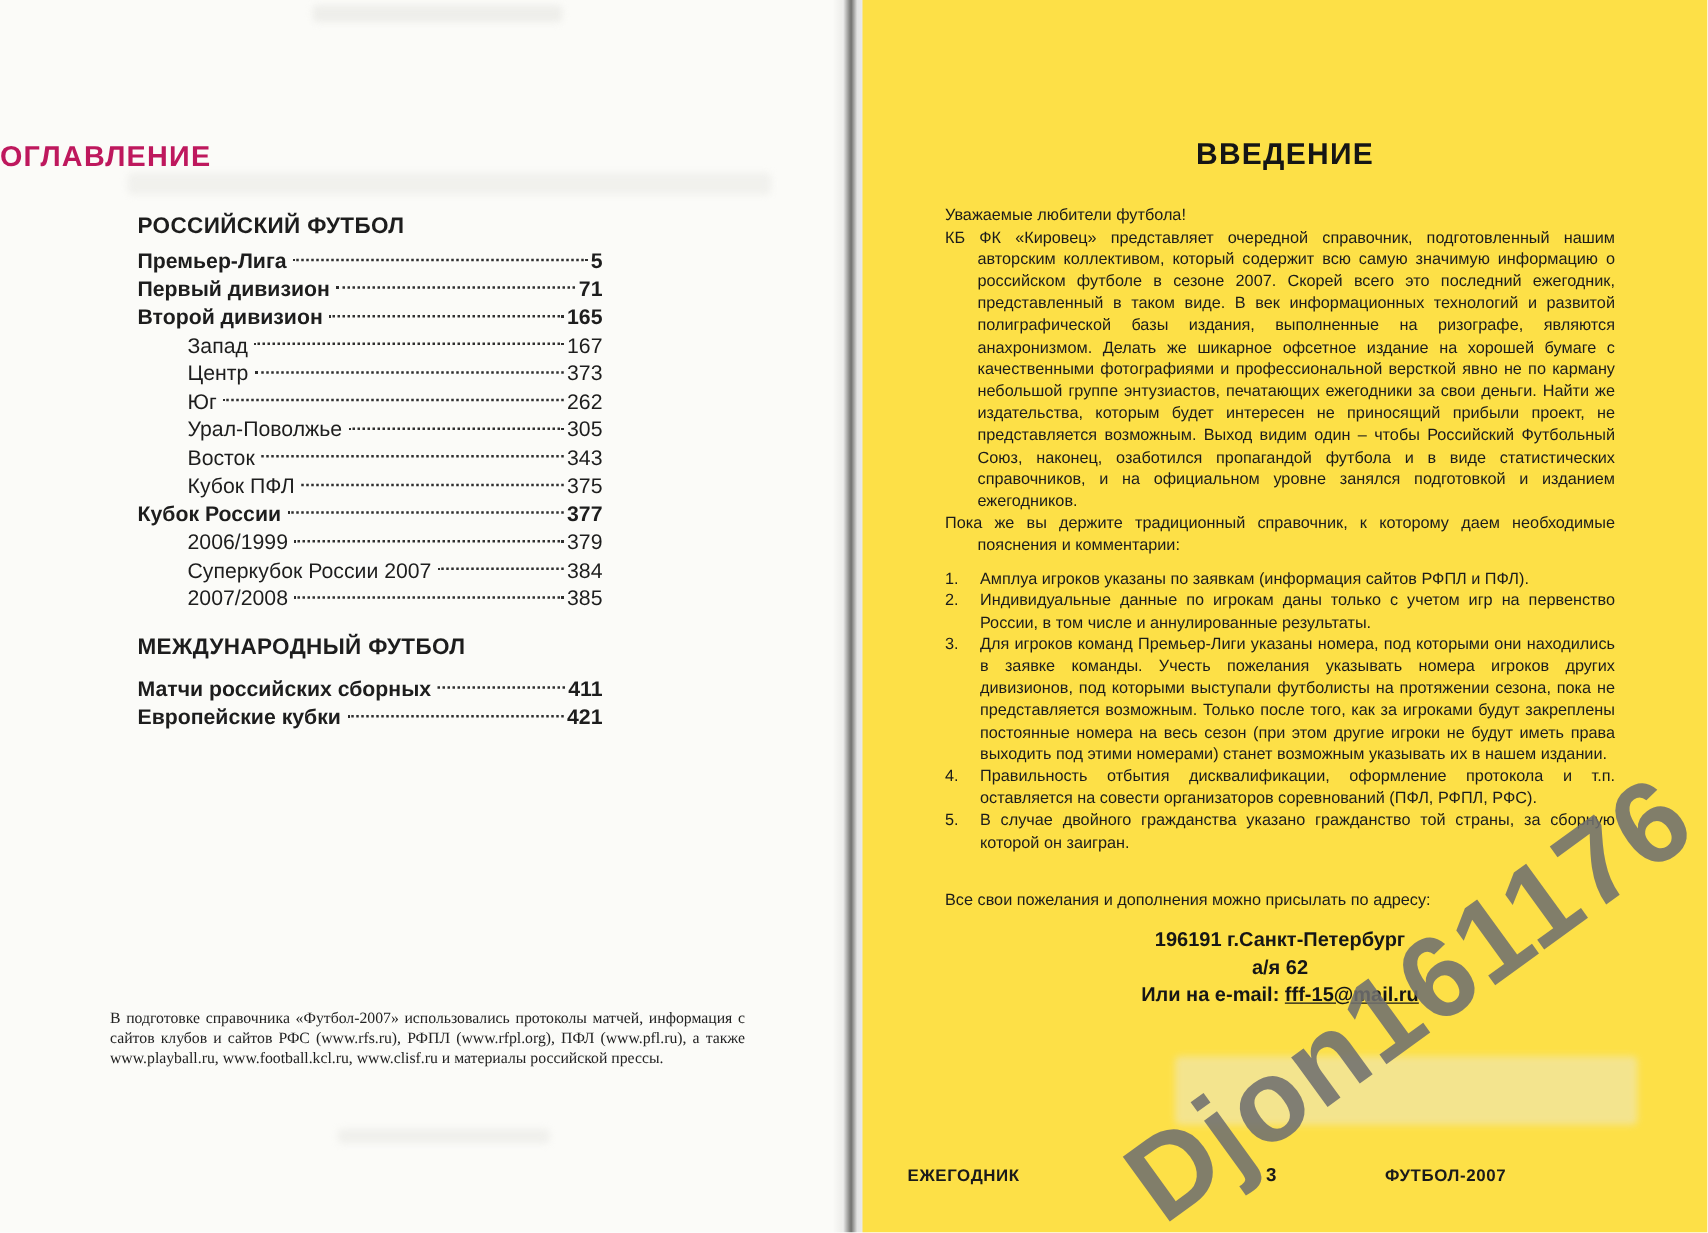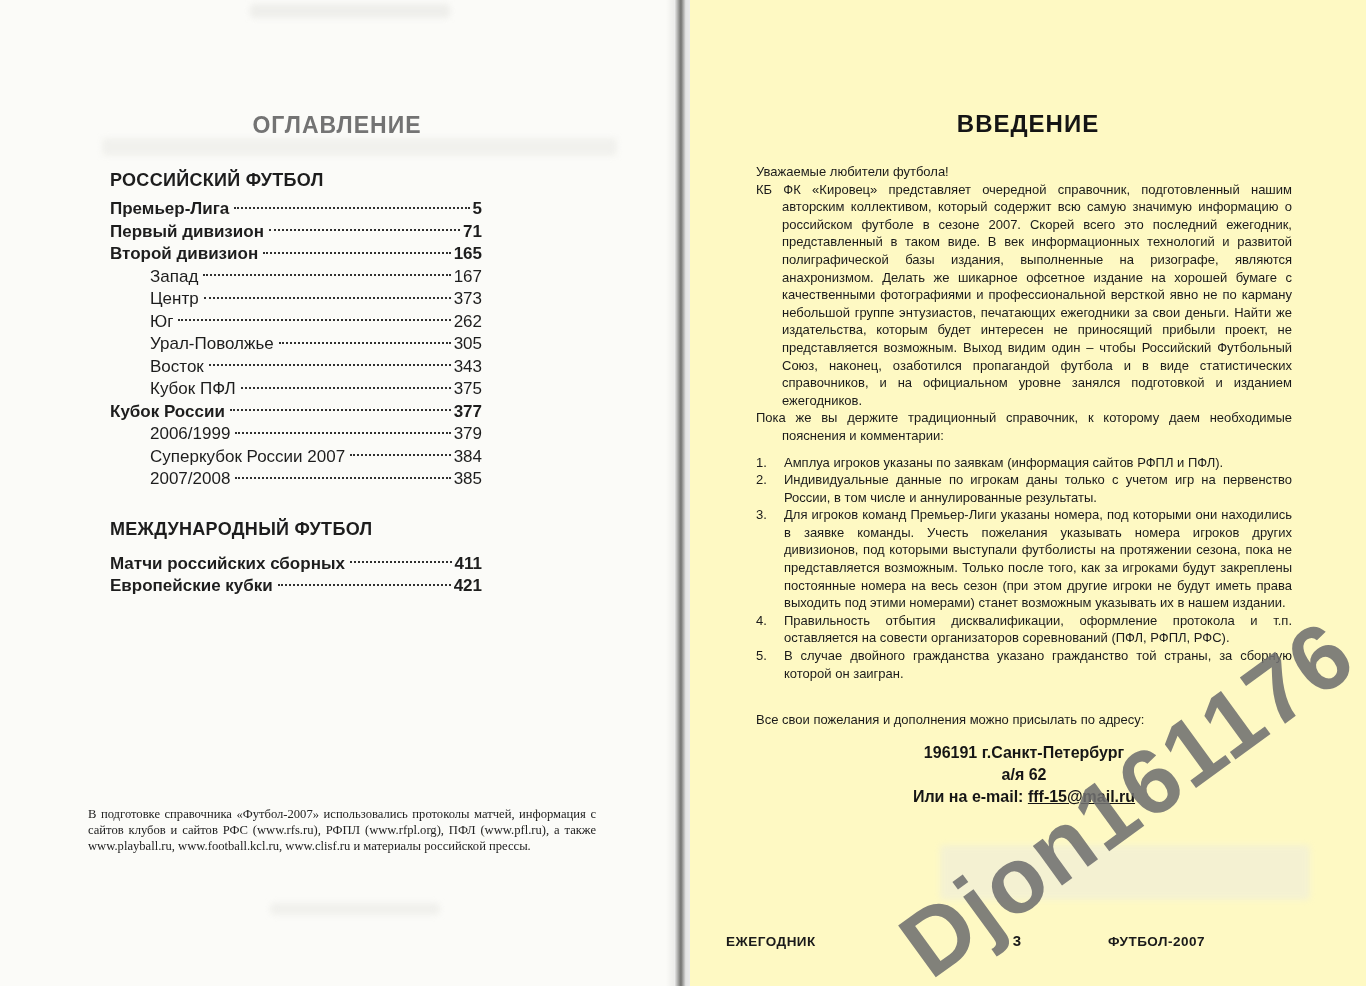--- a/index.html
+++ b/index.html
@@ -5,46 +5,46 @@
   html,body{margin:0;padding:0;}
   body{
     width:1366px;height:986px;position:relative;overflow:hidden;
     background:#fdfdfc;
     font-family:"Liberation Sans", sans-serif;
     color:#1d1d1d;
     -webkit-font-smoothing:antialiased;
   }
   .page{position:absolute;top:0;height:986px;}
   .page-left{left:0;width:674px;background:#fbfbf8;}
-  .page-right{left:690px;width:676px;background:#fef9c3;}
+  .page-right{left:690px;width:676px;background:#fde047;}
   .gutter{
     position:absolute;top:0;left:666px;width:34px;height:986px;
     background:linear-gradient(90deg,
       rgba(0,0,0,0) 0%,
       rgba(0,0,0,0.06) 25%,
       rgba(40,40,36,0.55) 40%,
       rgba(40,40,36,0.65) 44%,
       rgba(0,0,0,0.10) 58%,
       rgba(0,0,0,0) 100%);
   }
   
   .ghost{position:absolute;background:#e9e9e5;filter:blur(3px);border-radius:4px;opacity:.7;}
   .g1{left:250px;top:4px;width:200px;height:14px;}
   .g2{left:102px;top:138px;width:515px;height:18px;opacity:.55;}
   .g3{left:270px;top:903px;width:170px;height:12px;opacity:.6;}
   .g4{left:250px;top:845px;width:370px;height:55px;opacity:.45;}
 
   
   .toc-title{
-    margin-top:112px;text-align:center;
-    font-size:23px;font-weight:bold;letter-spacing:1px;color:#737373;
+    margin-top:112px;text-align:left;
+    font-size:23px;font-weight:bold;letter-spacing:1px;color:#be185d;
   }
   .toc{position:absolute;left:110px;top:170px;width:372px;}
   .toc-heading{font-size:18px;font-weight:bold;margin:0 0 7px 0;letter-spacing:.3px;}
-  .toc-heading.second{margin-top:28px;margin-bottom:13px;}
+  .toc-heading.second{margin-top:16px;margin-bottom:13px;}
   .trow{display:flex;align-items:center;font-size:17px;line-height:22.5px;}
   .trow.bold{font-weight:bold;}
   .trow.indent{padding-left:40px;}
   .tl{white-space:nowrap;}
   .dots{flex:1;margin:0 3px 3px 5px;border-bottom:2px dotted #2f2f2f;min-width:12px;}
   .tp{white-space:nowrap;}
   .footnote{
     position:absolute;left:88px;top:806px;width:508px;
     font-family:"Liberation Serif", serif;
     font-size:12.6px;line-height:16px;text-align:justify;color:#222;

